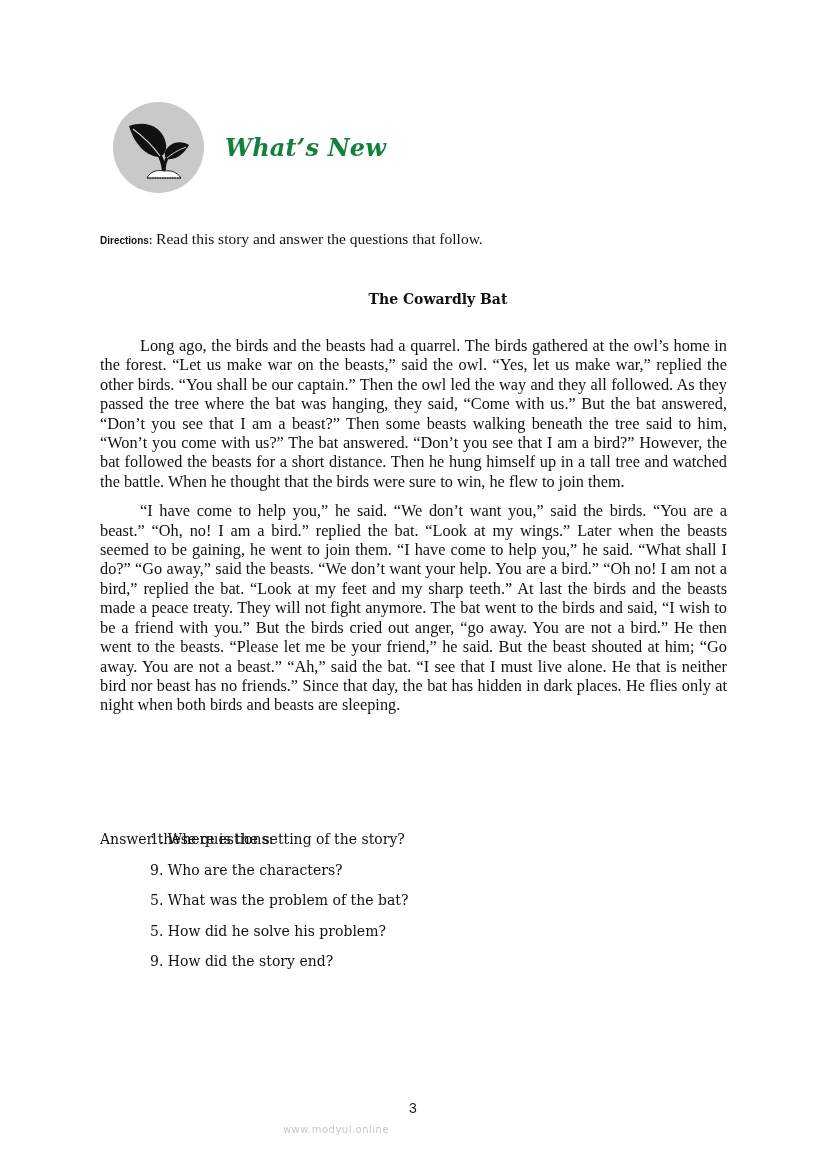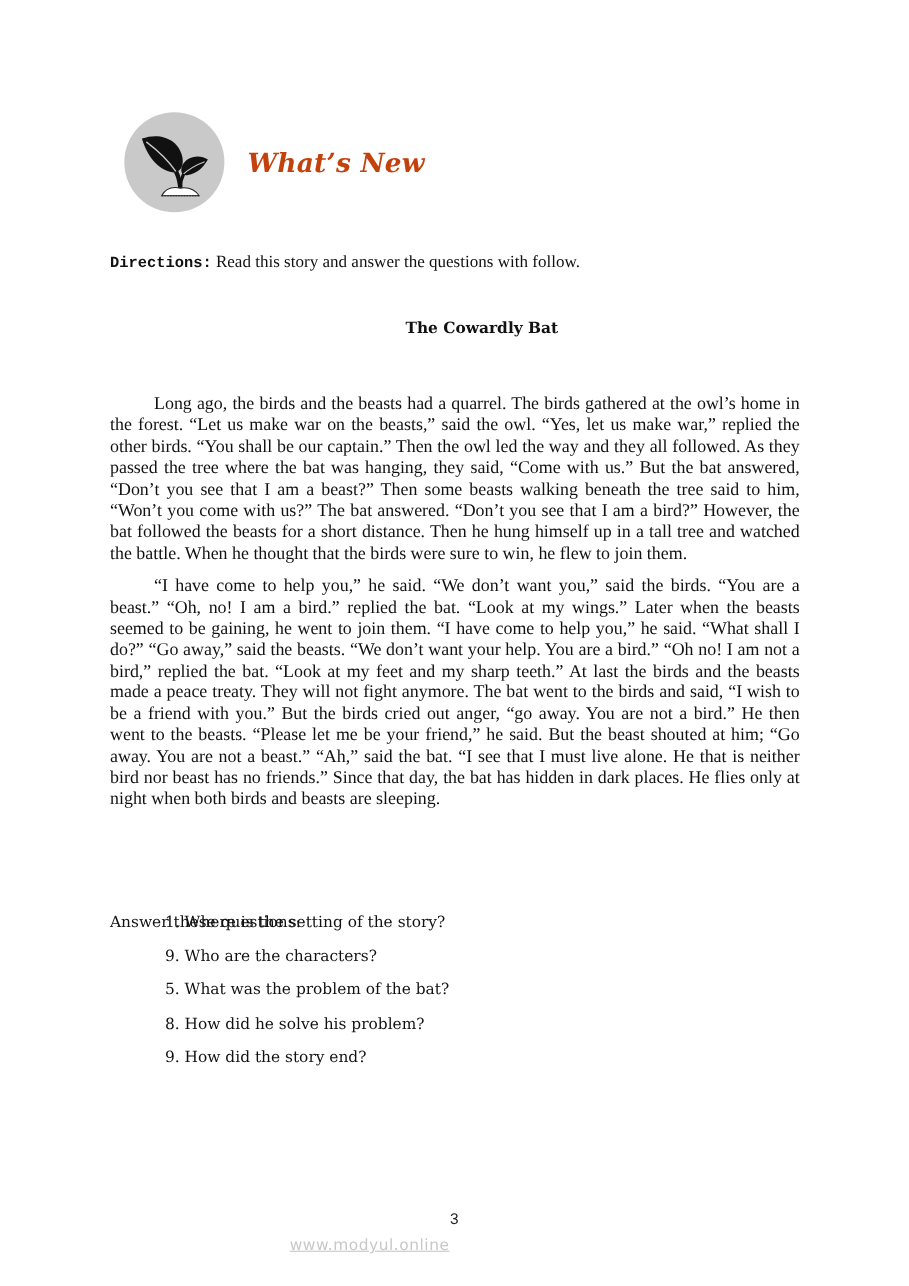--- a/index.html
+++ b/index.html
@@ -30,49 +30,49 @@
       display: flex;
       align-items: center;
       justify-content: center;
     }
     .header-title {
       margin-left: 21px;
       font-family: "DejaVu Serif", serif;
       font-weight: bold;
       font-style: italic;
       font-size: 24px;
-      color: #c2410c;
+      color: #15803d;
       letter-spacing: 0.2px;
     }
     .directions {
       position: absolute;
       left: 100px;
       top: 230px;
       font-family: "Liberation Serif", serif;
       font-size: 15.5px;
     }
     .directions .label {
       font-weight: bold;
-      font-family: Liberation Mono, monospace;
-      font-size: 14px;
+      font-family: Liberation Sans, sans-serif;
+      font-size: 10px;
     }
     .story-title {
       position: absolute;
       left: 0;
       width: 876px;
       top: 291px;
       text-align: center;
       font-family: "DejaVu Serif", serif;
       font-weight: bold;
       font-size: 14px;
     }
     .story {
       position: absolute;
       left: 100px;
-      top: 357px;
+      top: 336px;
       width: 627px;
       font-family: "Liberation Serif", serif;
       font-size: 16.3px;
       line-height: 19.4px;
       text-align: justify;
     }
     .story p {
       margin: 0 0 10px 0;
       text-indent: 40px;
     }
@@ -107,24 +107,23 @@
       font-size: 14px;
       color: #222;
     }
     .watermark {
       position: absolute;
       left: 0;
       width: 672px;
       top: 1124px;
       text-align: center;
       font-family: "DejaVu Sans", sans-serif;
-      font-size: 14px;
+      font-size: 10px;
       color: #c8c8c8;
       letter-spacing: 0.5px;
-      text-decoration: underline;
     }
   </style>
 </head>
 <body>
 
 <div class="header">
   <div class="icon-circle">
     <svg width="72" height="72" viewBox="0 0 72 72">
 
       <path d="M6 14 C 22 8, 40 14, 43 32 C 44 40, 40 44, 36 45 C 24 44, 12 34, 6 14 Z" fill="#111"></path>
@@ -137,34 +136,34 @@
       <path d="M44 46 C 42 50, 41 54, 41 58" stroke="#111" stroke-width="3" fill="none"></path>
 
       <path d="M24 66 C 28 58, 36 58, 41 59 C 48 58, 54 60, 58 66 Z" fill="#ffffff" stroke="#222" stroke-width="1"></path>
       <line x1="24" y1="66" x2="58" y2="66" stroke="#222" stroke-width="1" stroke-dasharray="1.5,1"></line>
     </svg>
   </div>
   <div class="header-title">What’s New</div>
 </div>
 
 <div class="directions">
-  <span class="label">Directions:</span><span> Read this story and answer the questions with follow.</span>
+  <span class="label">Directions:</span><span> Read this story and answer the questions that follow.</span>
 </div>
 
 <div class="story-title">The Cowardly Bat</div>
 
 <div class="story">
   <p>Long ago, the birds and the beasts had a quarrel. The birds gathered at the owl’s home in the forest. “Let us make war on the beasts,” said the owl. “Yes, let us make war,” replied the other birds. “You shall be our captain.” Then the owl led the way and they all followed. As they passed the tree where the bat was hanging, they said, “Come with us.” But the bat answered, “Don’t you see that I am a beast?” Then some beasts walking beneath the tree said to him, “Won’t you come with us?” The bat answered. “Don’t you see that I am a bird?” However, the bat followed the beasts for a short distance. Then he hung himself up in a tall tree and watched the battle. When he thought that the birds were sure to win, he flew to join them.</p>
   <p>“I have come to help you,” he said. “We don’t want you,” said the birds. “You are a beast.” “Oh, no! I am a bird.” replied the bat. “Look at my wings.” Later when the beasts seemed to be gaining, he went to join them. “I have come to help you,” he said. “What shall I do?” “Go away,” said the beasts. “We don’t want your help. You are a bird.” “Oh no! I am not a bird,” replied the bat. “Look at my feet and my sharp teeth.” At last the birds and the beasts made a peace treaty. They will not fight anymore. The bat went to the birds and said, “I wish to be a friend with you.” But the birds cried out anger, “go away. You are not a bird.” He then went to the beasts. “Please let me be your friend,” he said. But the beast shouted at him; “Go away. You are not a beast.” “Ah,” said the bat. “I see that I must live alone. He that is neither bird nor beast has no friends.” Since that day, the bat has hidden in dark places. He flies only at night when both birds and beasts are sleeping.</p>
 </div>
 
 <div class="questions-intro">Answer these questions:</div>
 
 <ul class="questions">
   <li>1. Where is the setting of the story?</li>
   <li>9. Who are the characters?</li>
   <li>5. What was the problem of the bat?</li>
-  <li>8. How did he solve his problem?</li>
+  <li>5. How did he solve his problem?</li>
   <li>9. How did the story end?</li>
 </ul>
 
 <div class="page-number">3</div>
 <div class="watermark">www.modyul.online</div>
 
 </body></html>

